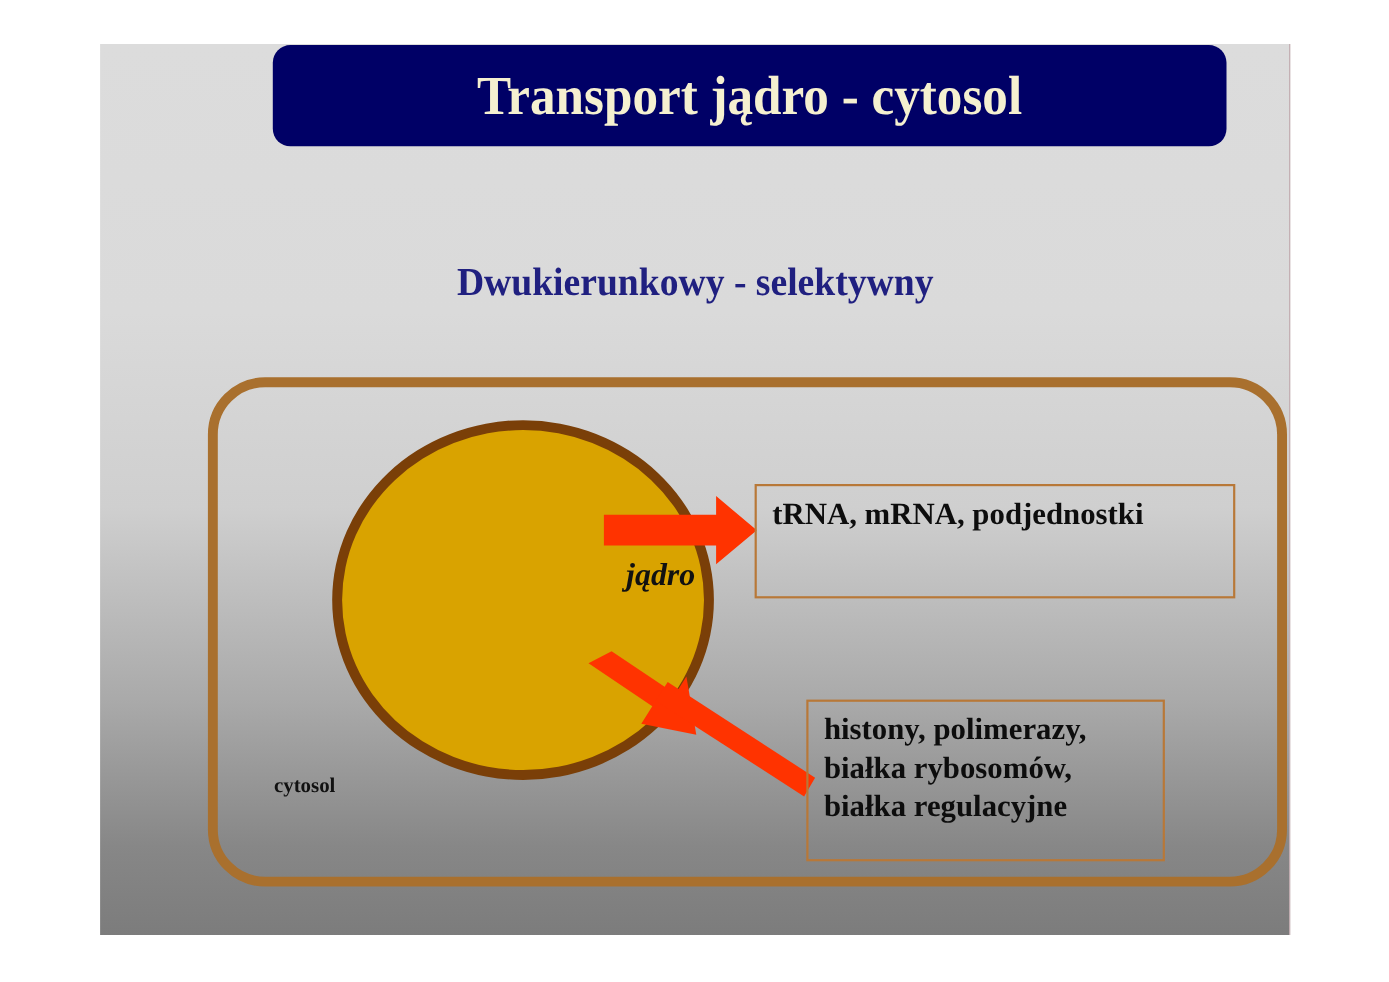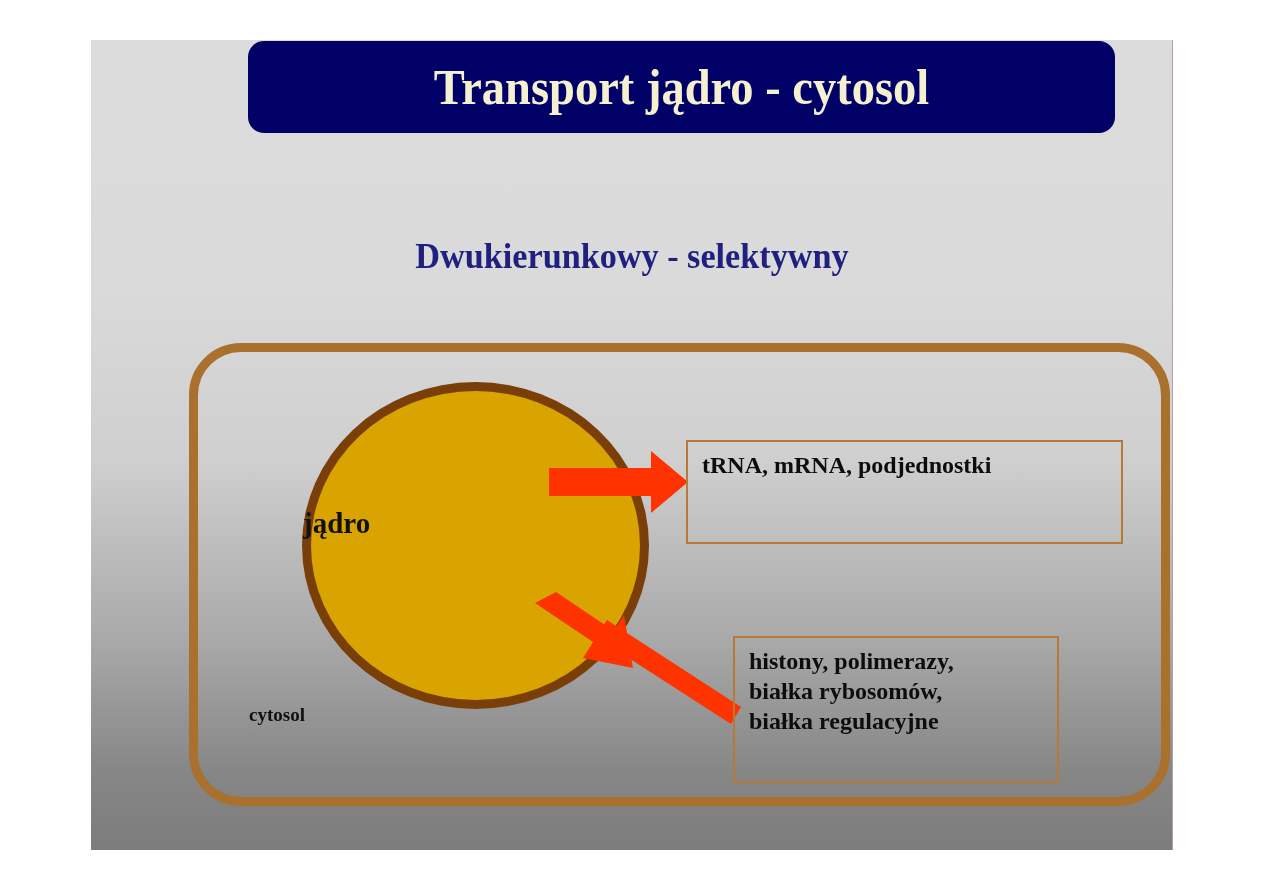--- a/index.html
+++ b/index.html
@@ -90,21 +90,22 @@
     left: 211px;
     top: 342px;
     width: 347px;
     height: 327px;
     border-radius: 50%;
     background: #d9a300;
     border: 9px solid #7a3f08;
     box-sizing: border-box;
     display: flex;
     align-items: center;
-    justify-content: flex-start;
+    justify-content: flex-end;
+    font-style: italic;
   }
   #nucleus-label {
     color: #111111;
     font-size: 29px;
     font-weight: bold;
     transform: translate(-8px, -22px);
   }
 
   
   #cytosol-label {
@@ -115,21 +116,21 @@
     font-size: 19px;
     font-weight: bold;
   }
 
   
   .info-box {
     position: absolute;
     border: 2px solid #b87838;
     box-sizing: border-box;
     color: #0d0d0d;
-    font-size: 24px;
+    font-size: 28px;
     font-weight: bold;
     line-height: 1.25;
     padding: 8px 12px 8px 14px;
   }
   #info-box-export {
     left: 595px;
     top: 400px;
     width: 437px;
     height: 104px;
   }

